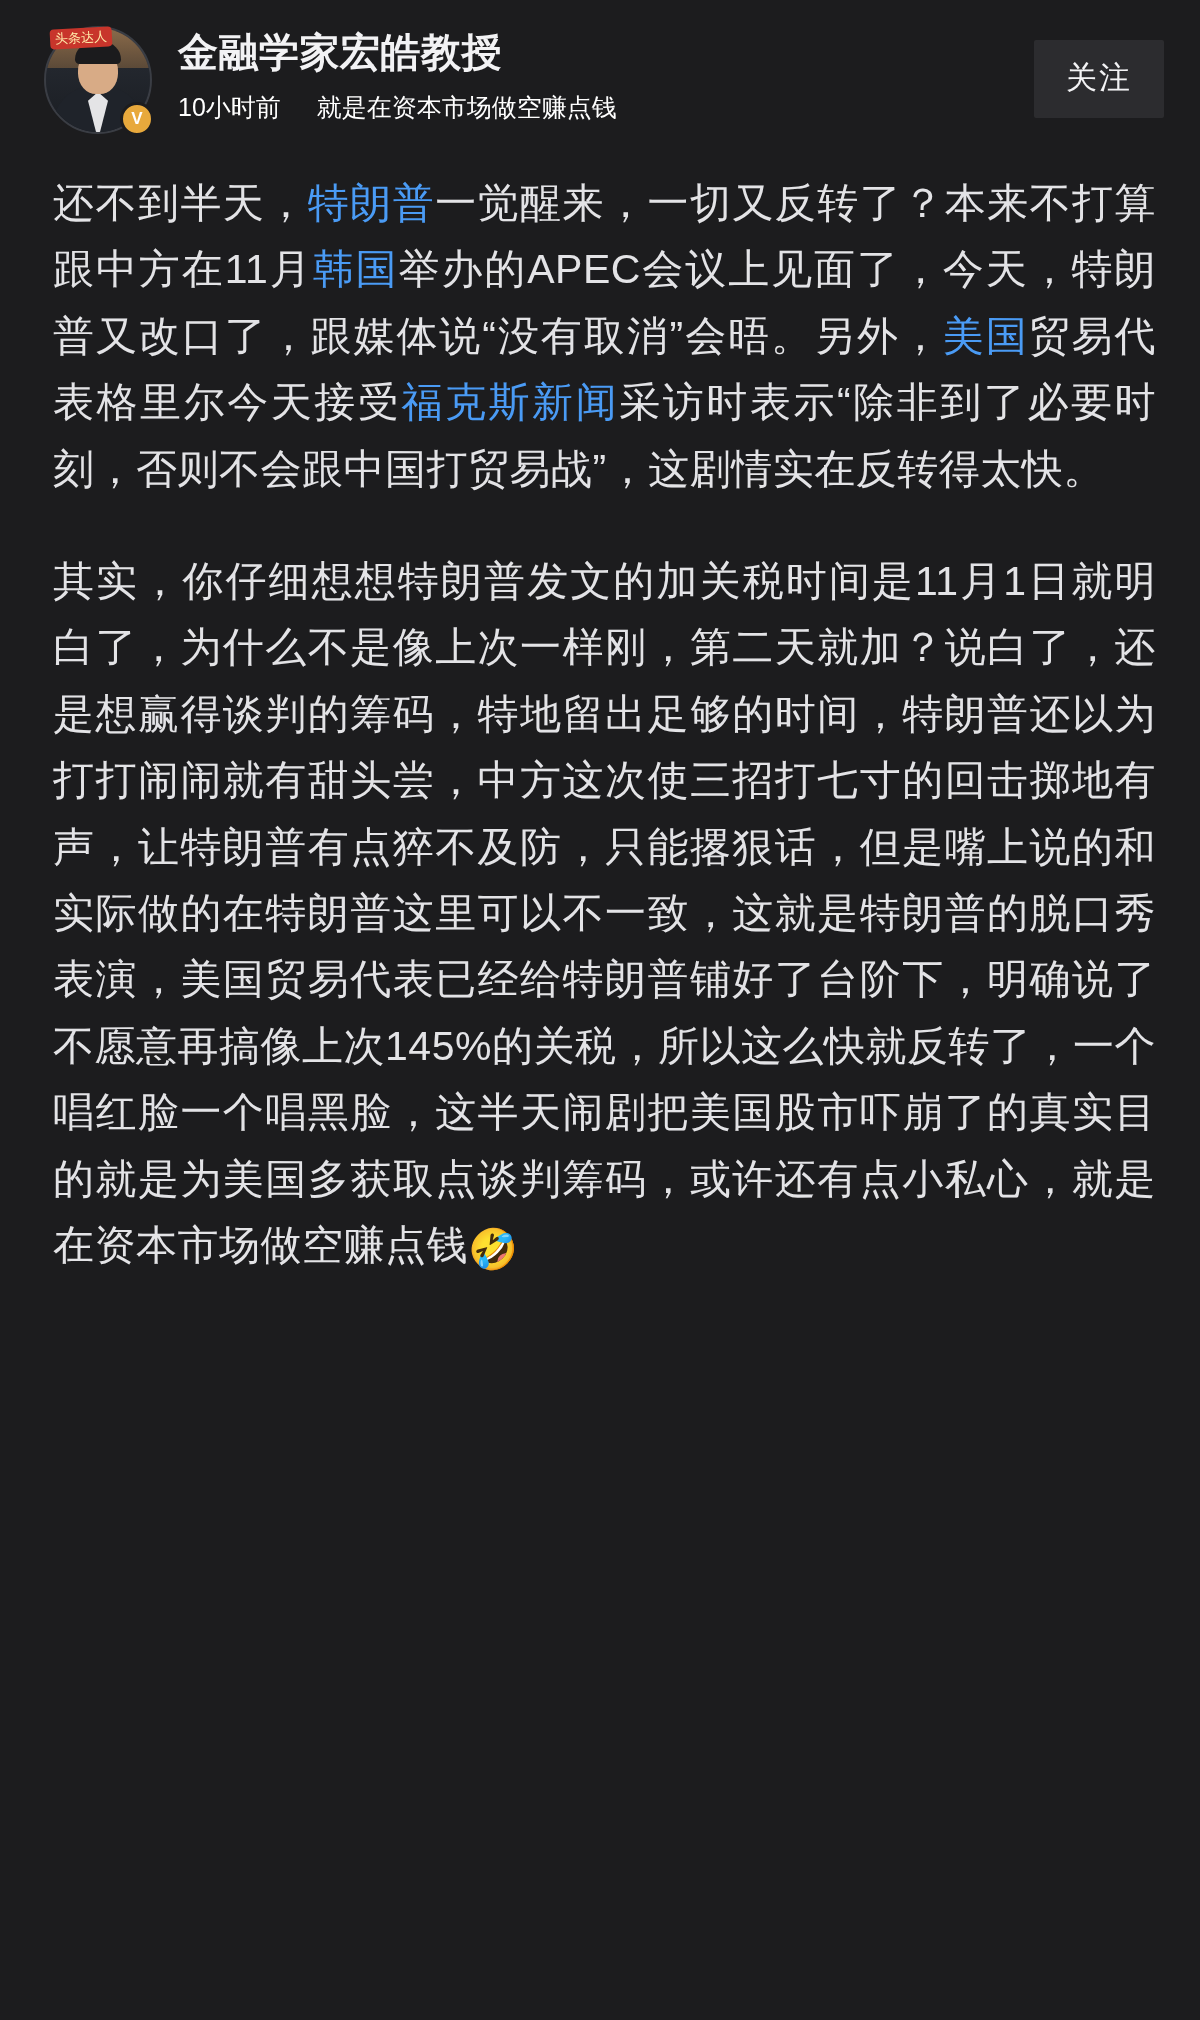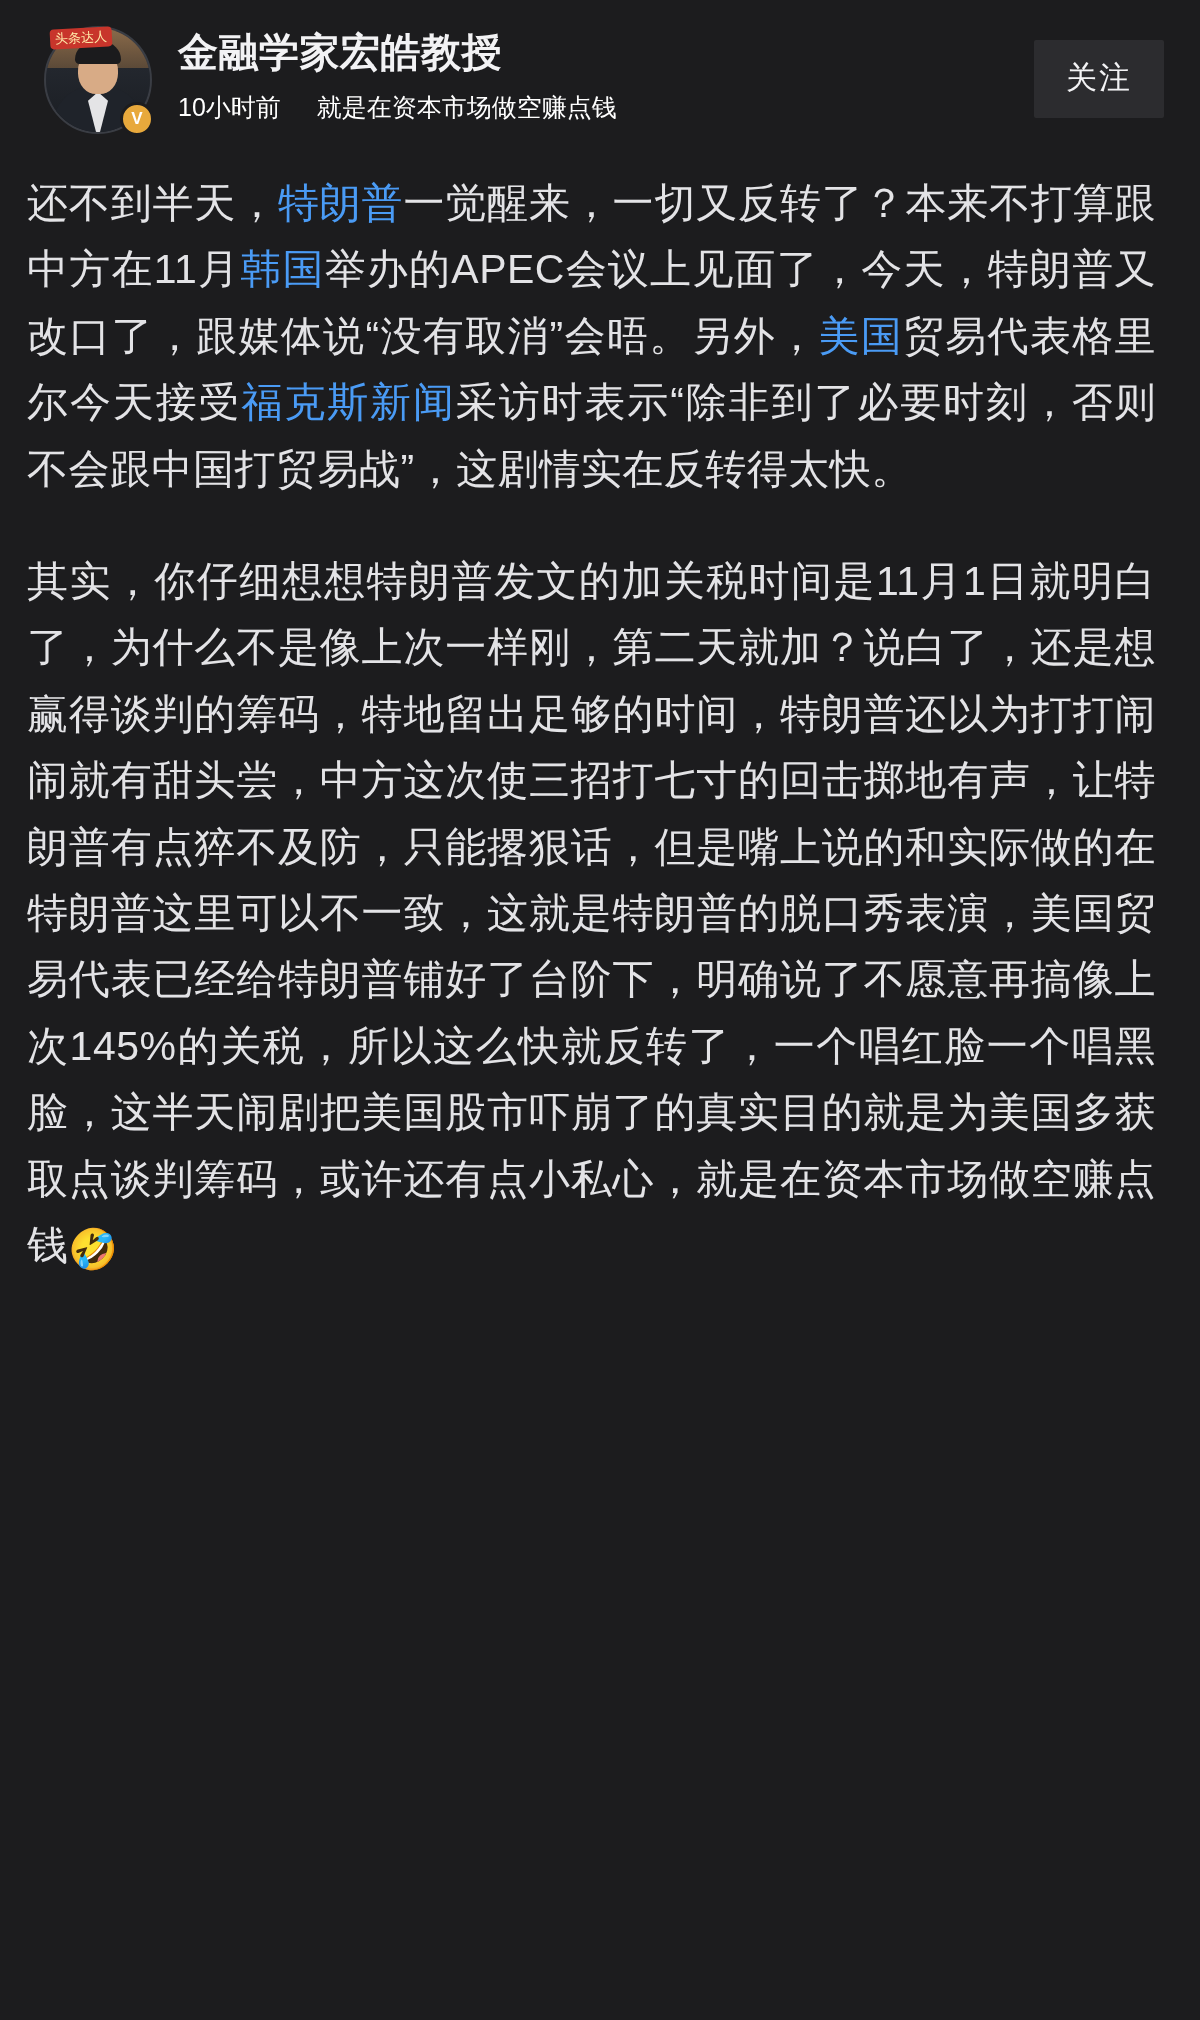--- a/index.html
+++ b/index.html
@@ -139,21 +139,21 @@
     letter-spacing: 2px;
     padding: 17px 32px 19px;
     border-radius: 2px;
     border: none;
     font-family: Liberation Mono, monospace;
     cursor: pointer;
   }
 
   
   .article {
-    padding: 18px 44px 40px 27px;
+    padding: 18px 44px 40px 53px;
   }
   .para {
     font-size: 41px;
     line-height: 1.62;
     color: #e3e3e6;
     letter-spacing: 0.5px;
     margin: 0 0 46px 0;
     text-align: justify;
     text-justify: inter-ideograph;
     word-break: break-word;

